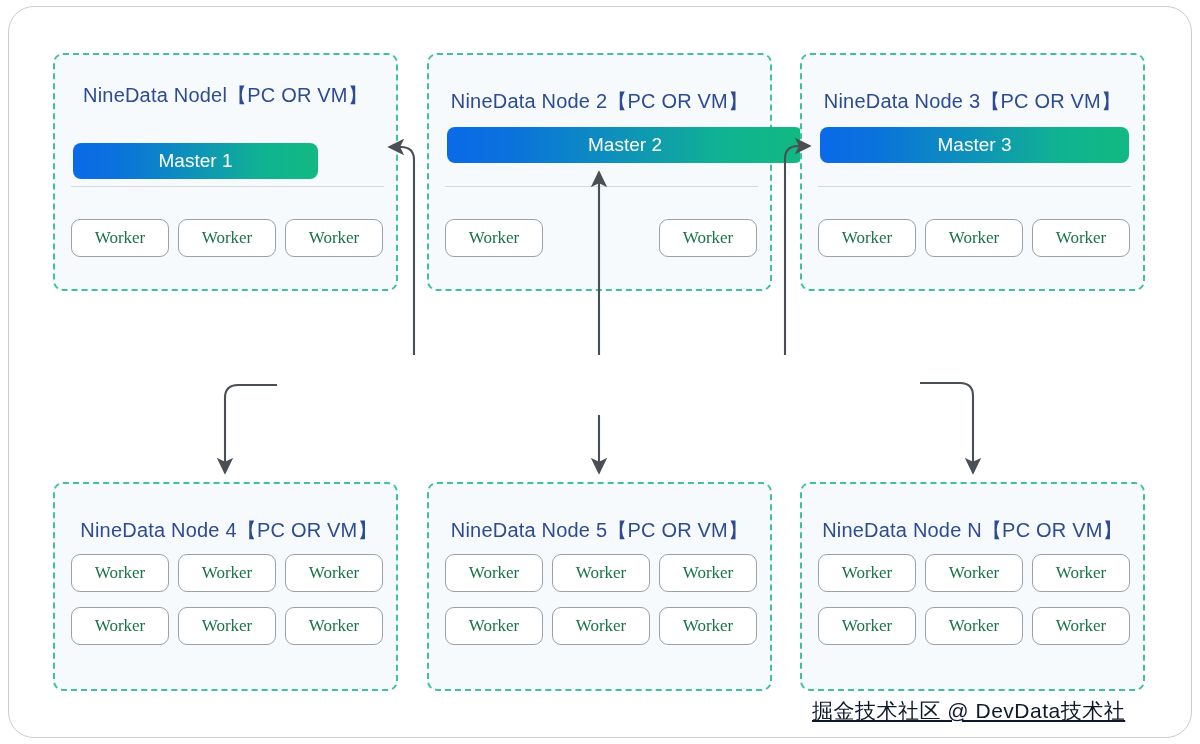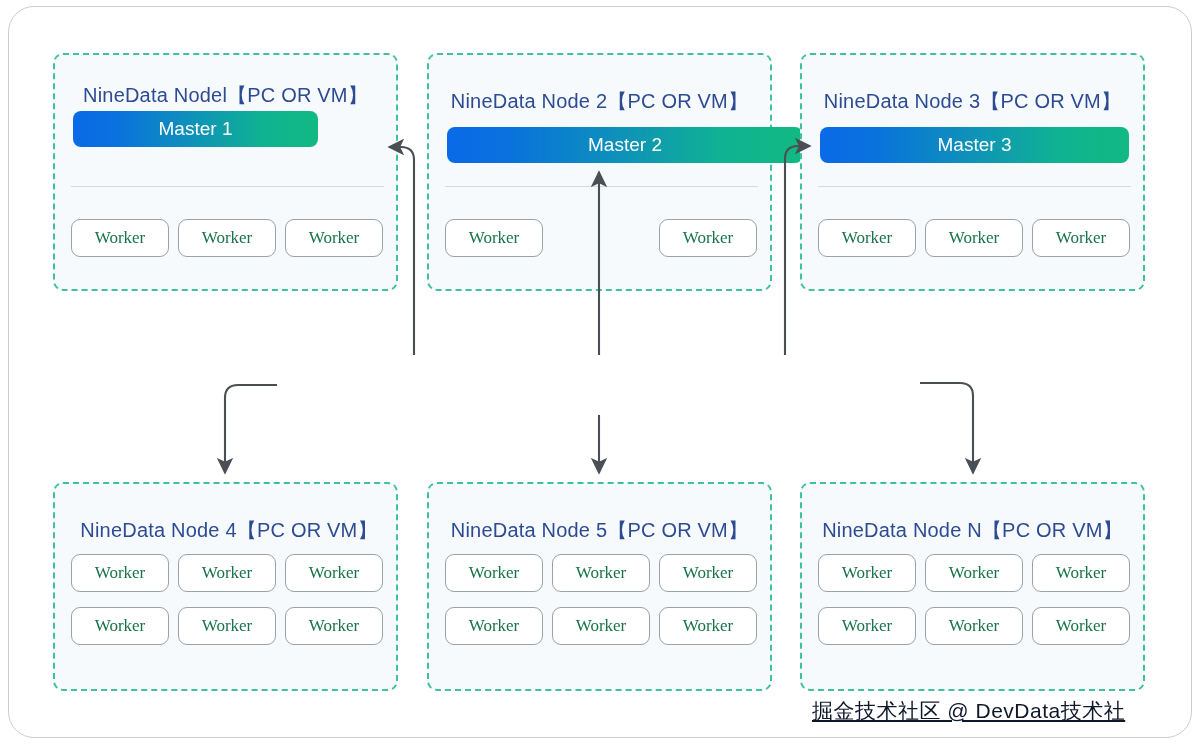--- a/index.html
+++ b/index.html
@@ -114,21 +114,21 @@
 </style>
 </head>
 <body>
 
 <div id="stage">
 
   <div id="outer-card"></div>
 
   <div class="node-box" style="left:53px; top:53px; width:345px; height:238px;">
     <div class="node-title" style="top:27px;">NineData Nodel【PC OR VM】</div>
-    <div class="master-bar" style="left:18px; top:56px; width:245px; height:36px;">Master 1</div>
+    <div class="master-bar" style="left:18px; top:88px; width:245px; height:36px;">Master 1</div>
     <div class="node-divider" style="left:16px; top:131px; width:313px;"></div>
     <div class="worker" style="left:16px; top:164px; width:98px; height:38px;">Worker</div>
     <div class="worker" style="left:123px; top:164px; width:98px; height:38px;">Worker</div>
     <div class="worker" style="left:230px; top:164px; width:98px; height:38px;">Worker</div>
   </div>
 
   <div class="node-box" style="left:427px; top:53px; width:345px; height:238px;">
     <div class="node-title" style="top:33px;">NineData Node 2【PC OR VM】</div>
     <div class="master-bar" style="left:18px; top:72px; width:356px; height:36px;">Master 2</div>
     <div class="node-divider" style="left:16px; top:131px; width:313px;"></div>

